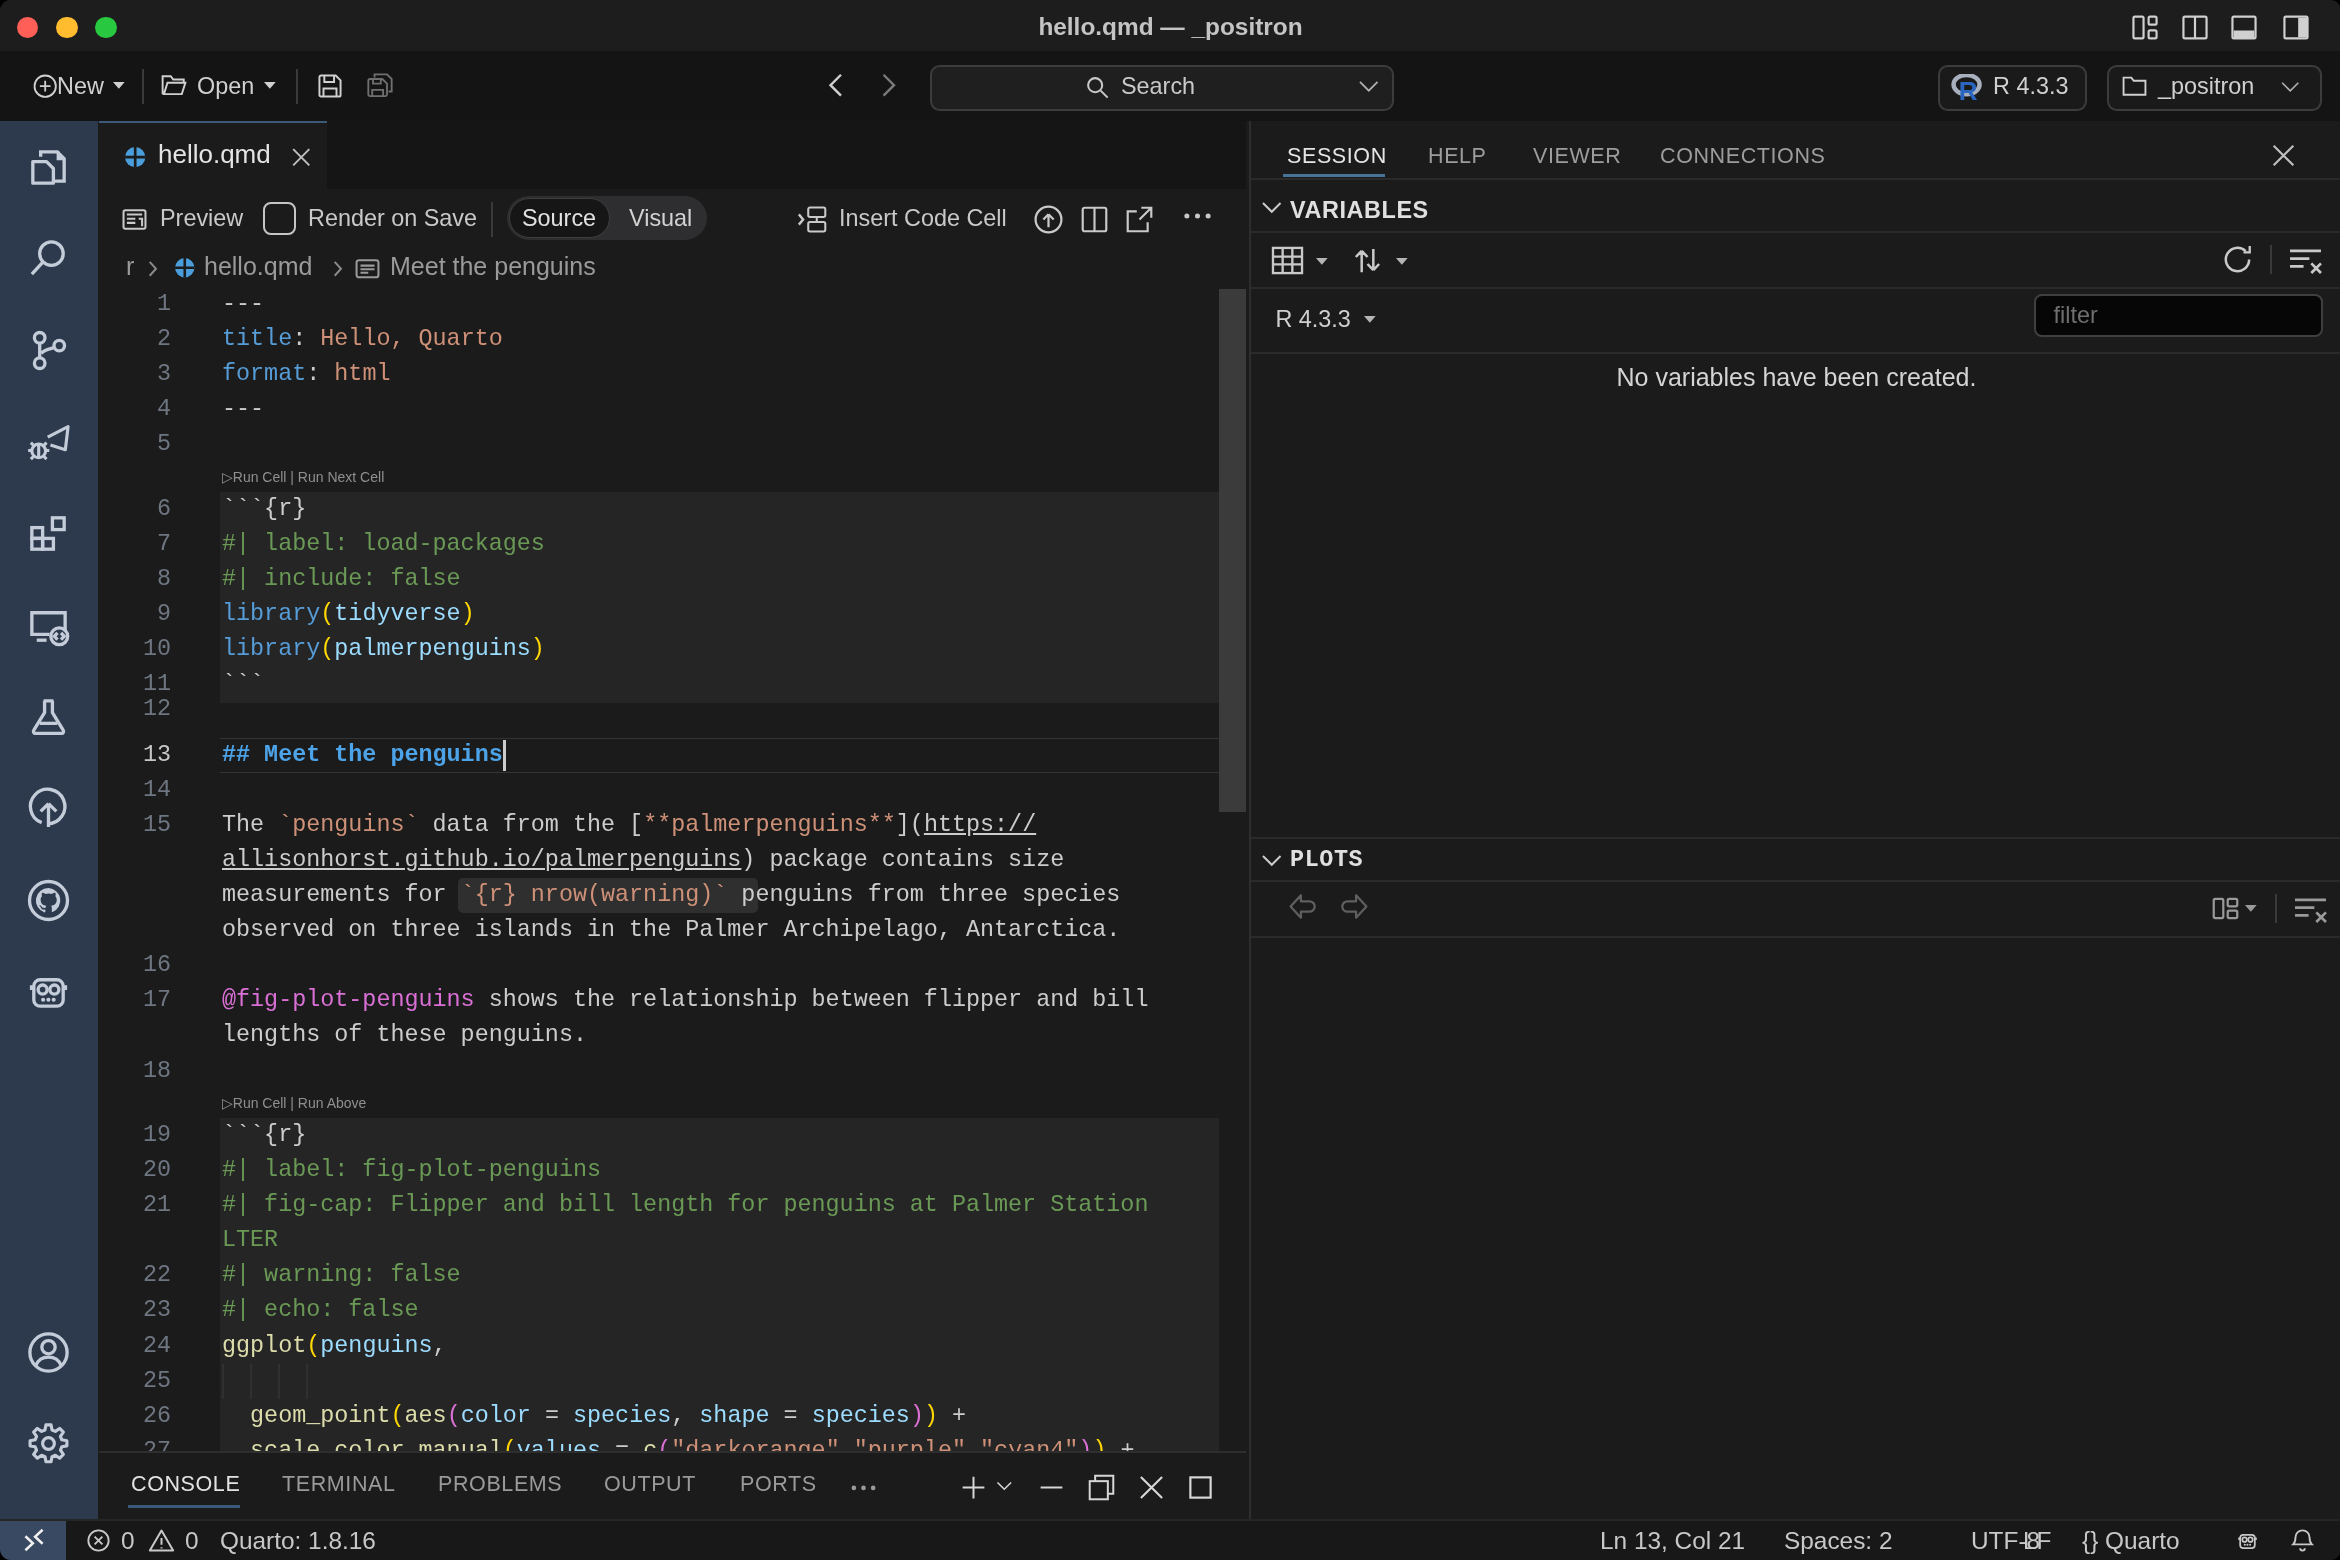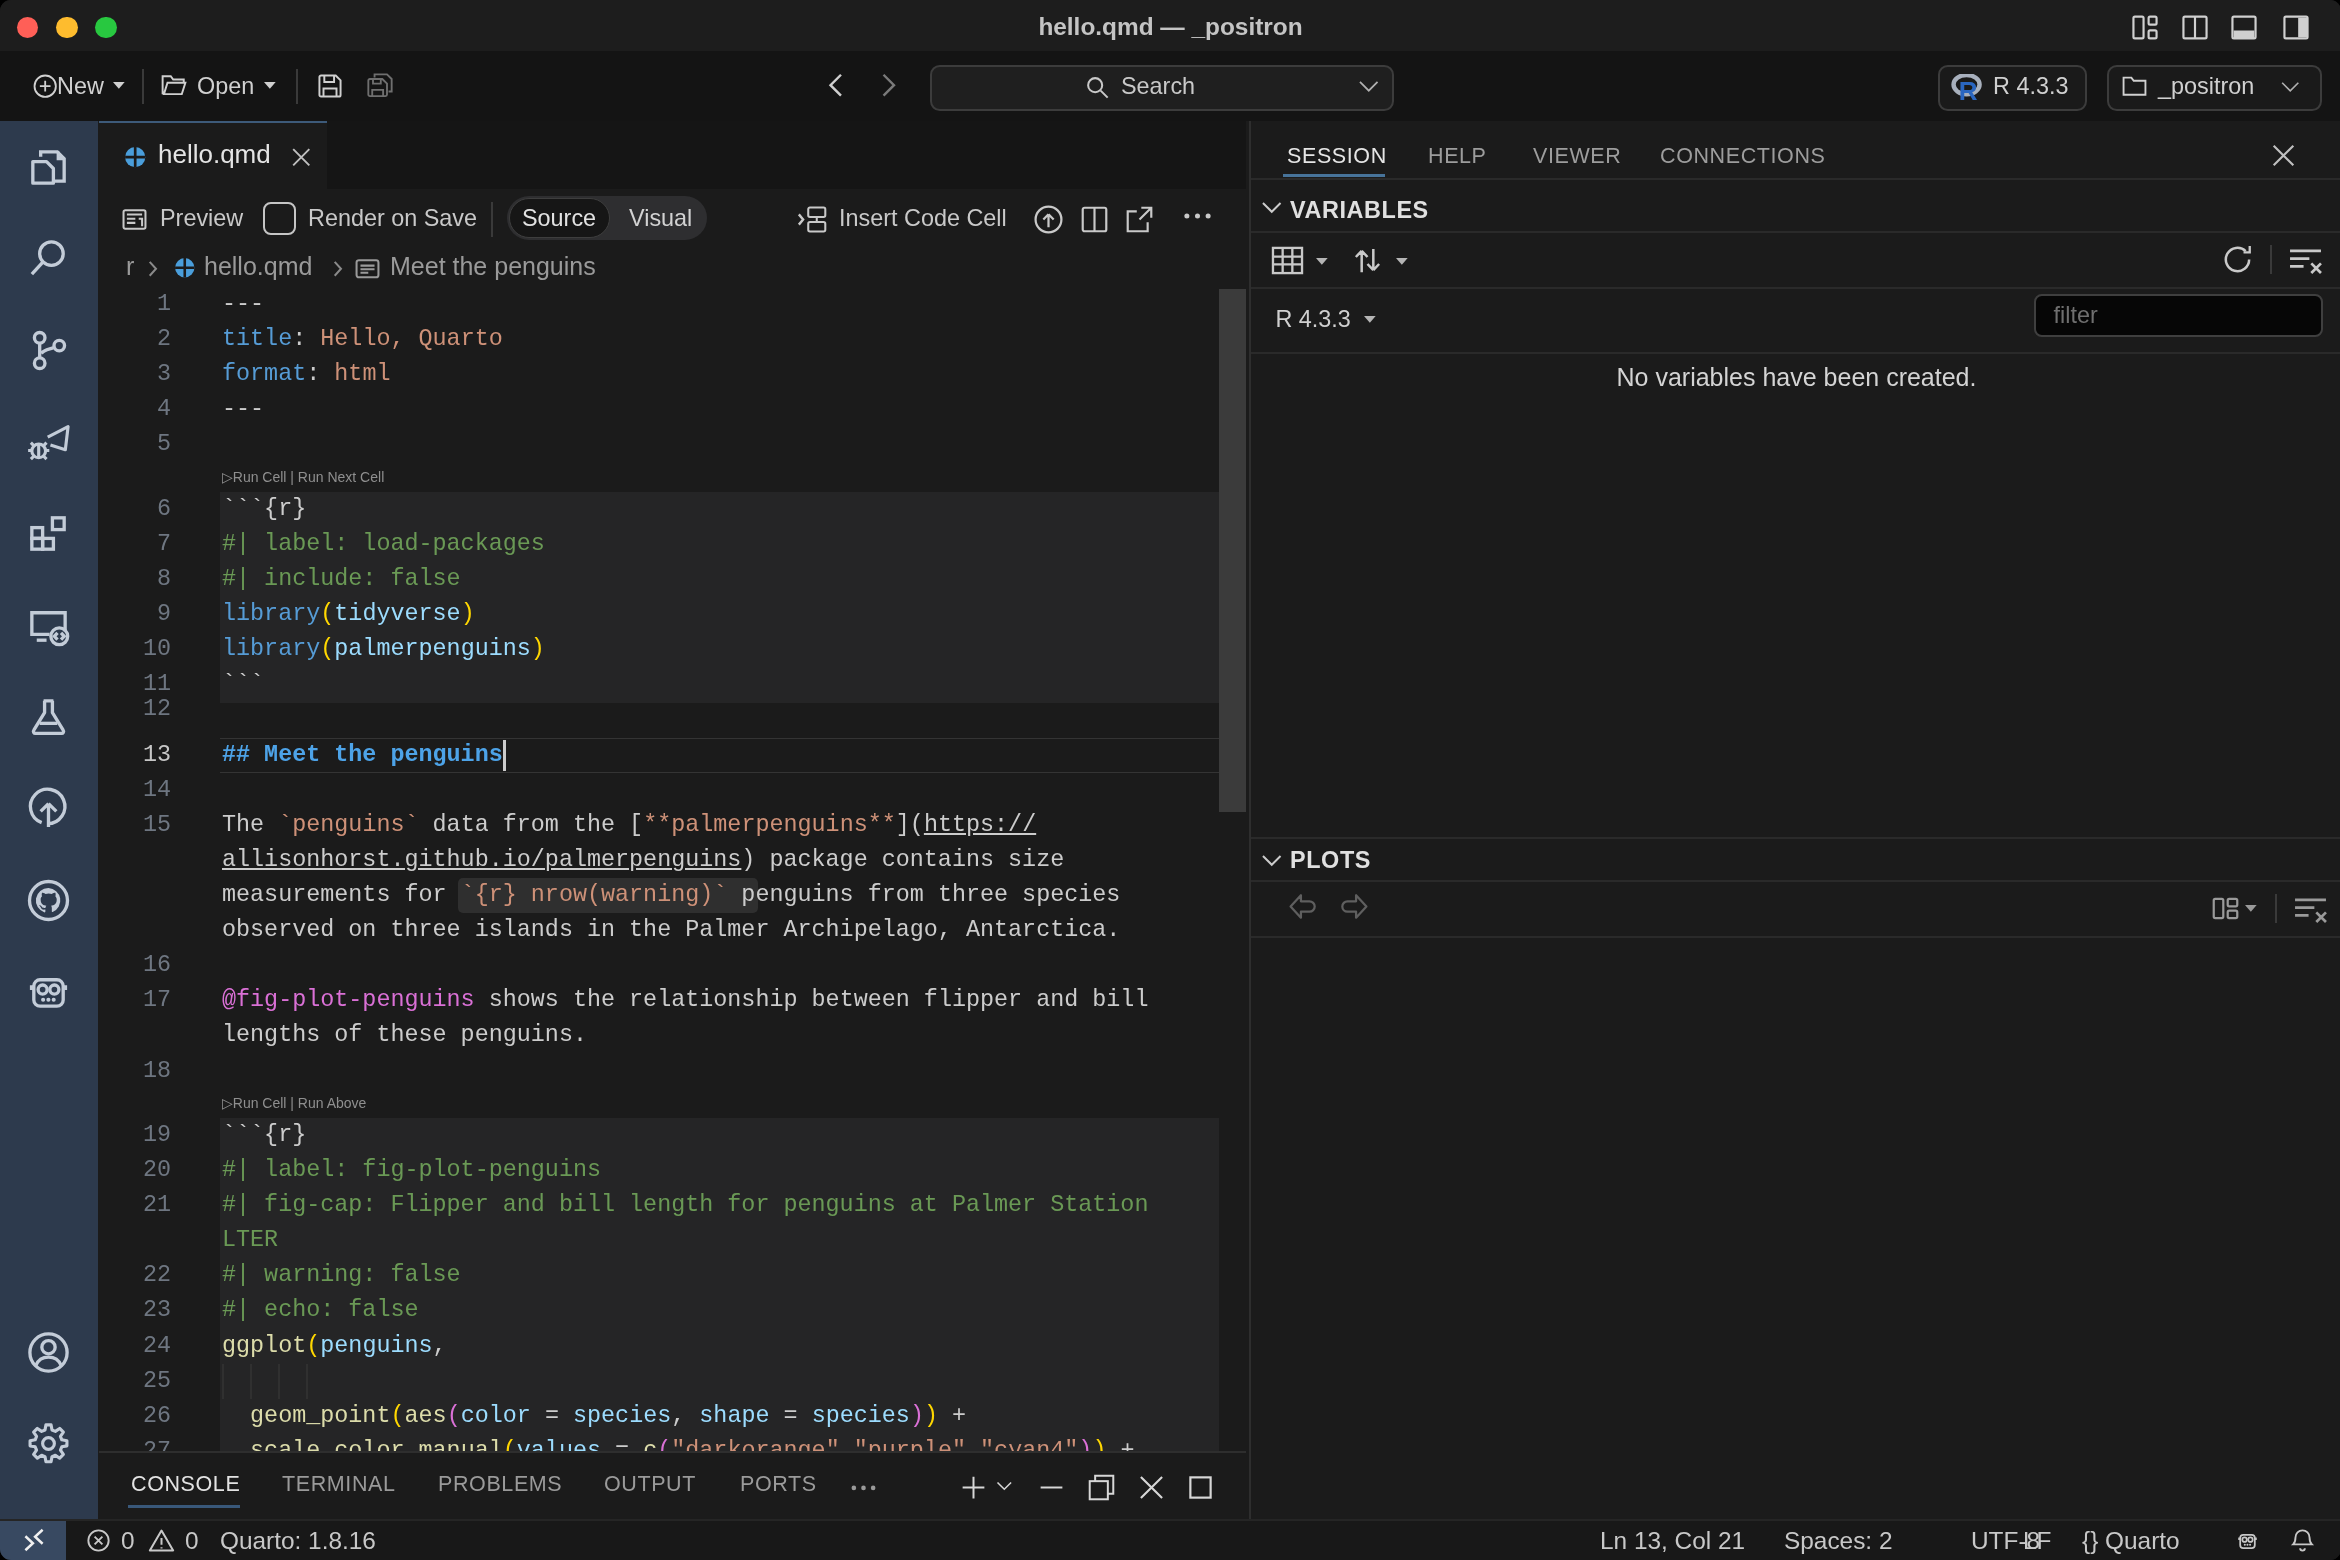--- a/index.html
+++ b/index.html
@@ -440,21 +440,21 @@
     <div class="abs" style="left:783px;top:173px;width:289px;height:43px;background:#060606;border:2px solid #3f3f3f;border-radius:7.8px;
                 line-height:39px;font-size:23.4px;color:#6f6f6f;padding-left:17.6px;">filter</div>
     <div class="rpline" style="top:231px;"></div>
 
     <div class="abs" style="left:0;top:232px;width:1091px;height:49px;line-height:49px;text-align:center;font-size:25px;color:#d4d4d4;">No variables have been created.</div>
 
     <div class="rpline" style="top:716px;"></div>
     <svg class="abs" style="left:9.8px;top:733px;" width="21.5" height="13.7" viewBox="0 0 22 14" fill="none" stroke="#cccccc" stroke-width="2">
         <path d="M2 2l9 9 9-9"></path>
       </svg>
-    <div class="sechead" style="top:726px;">PLOTS</div>
+    <div class="sechead" style="top:726px;font-family:Liberation Mono, monospace;">PLOTS</div>
     <div class="rpline" style="top:759px;"></div>
     <div class="rpline" style="top:815px;"></div>
 
     <svg class="abs" style="left:37px;top:770px;" width="31" height="31" viewBox="0 0 18 18" fill="none" stroke="#5f5f5f" stroke-width="1.3">
       <path d="M1.5 9L7.5 2.5V6h5a3 3 0 013 3 3 3 0 01-3 3h-5v3.5z" stroke-linejoin="round"></path>
       </svg>
     <svg class="abs" style="left:87px;top:770px;" width="31" height="31" viewBox="0 0 18 18" fill="none" stroke="#5f5f5f" stroke-width="1.3">
       <path d="M16.5 9L10.5 2.5V6h-5a3 3 0 00-3 3 3 3 0 003 3h5v3.5z" stroke-linejoin="round"></path>
       </svg>
     <svg class="abs" style="left:961px;top:775px;" width="27" height="25" viewBox="0 0 18 17" fill="none" stroke="#9a9a9a" stroke-width="1.5">

